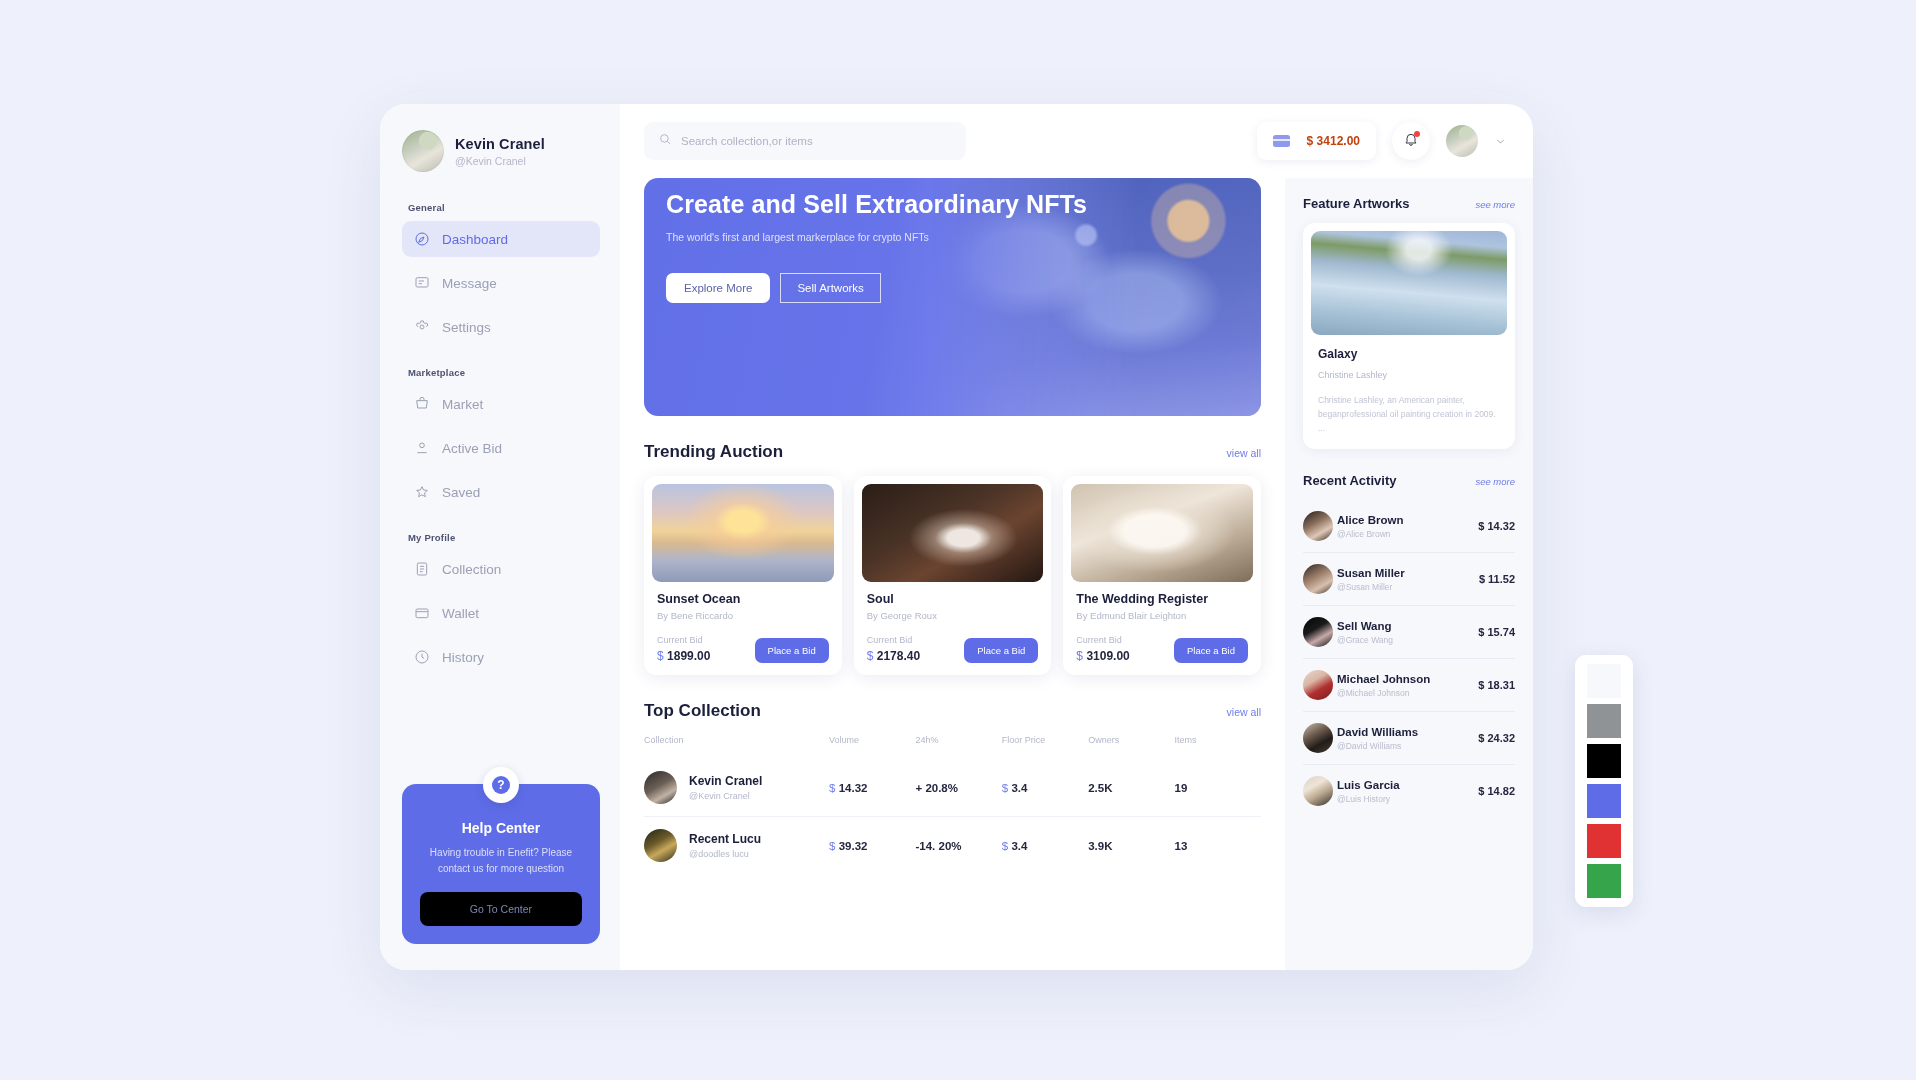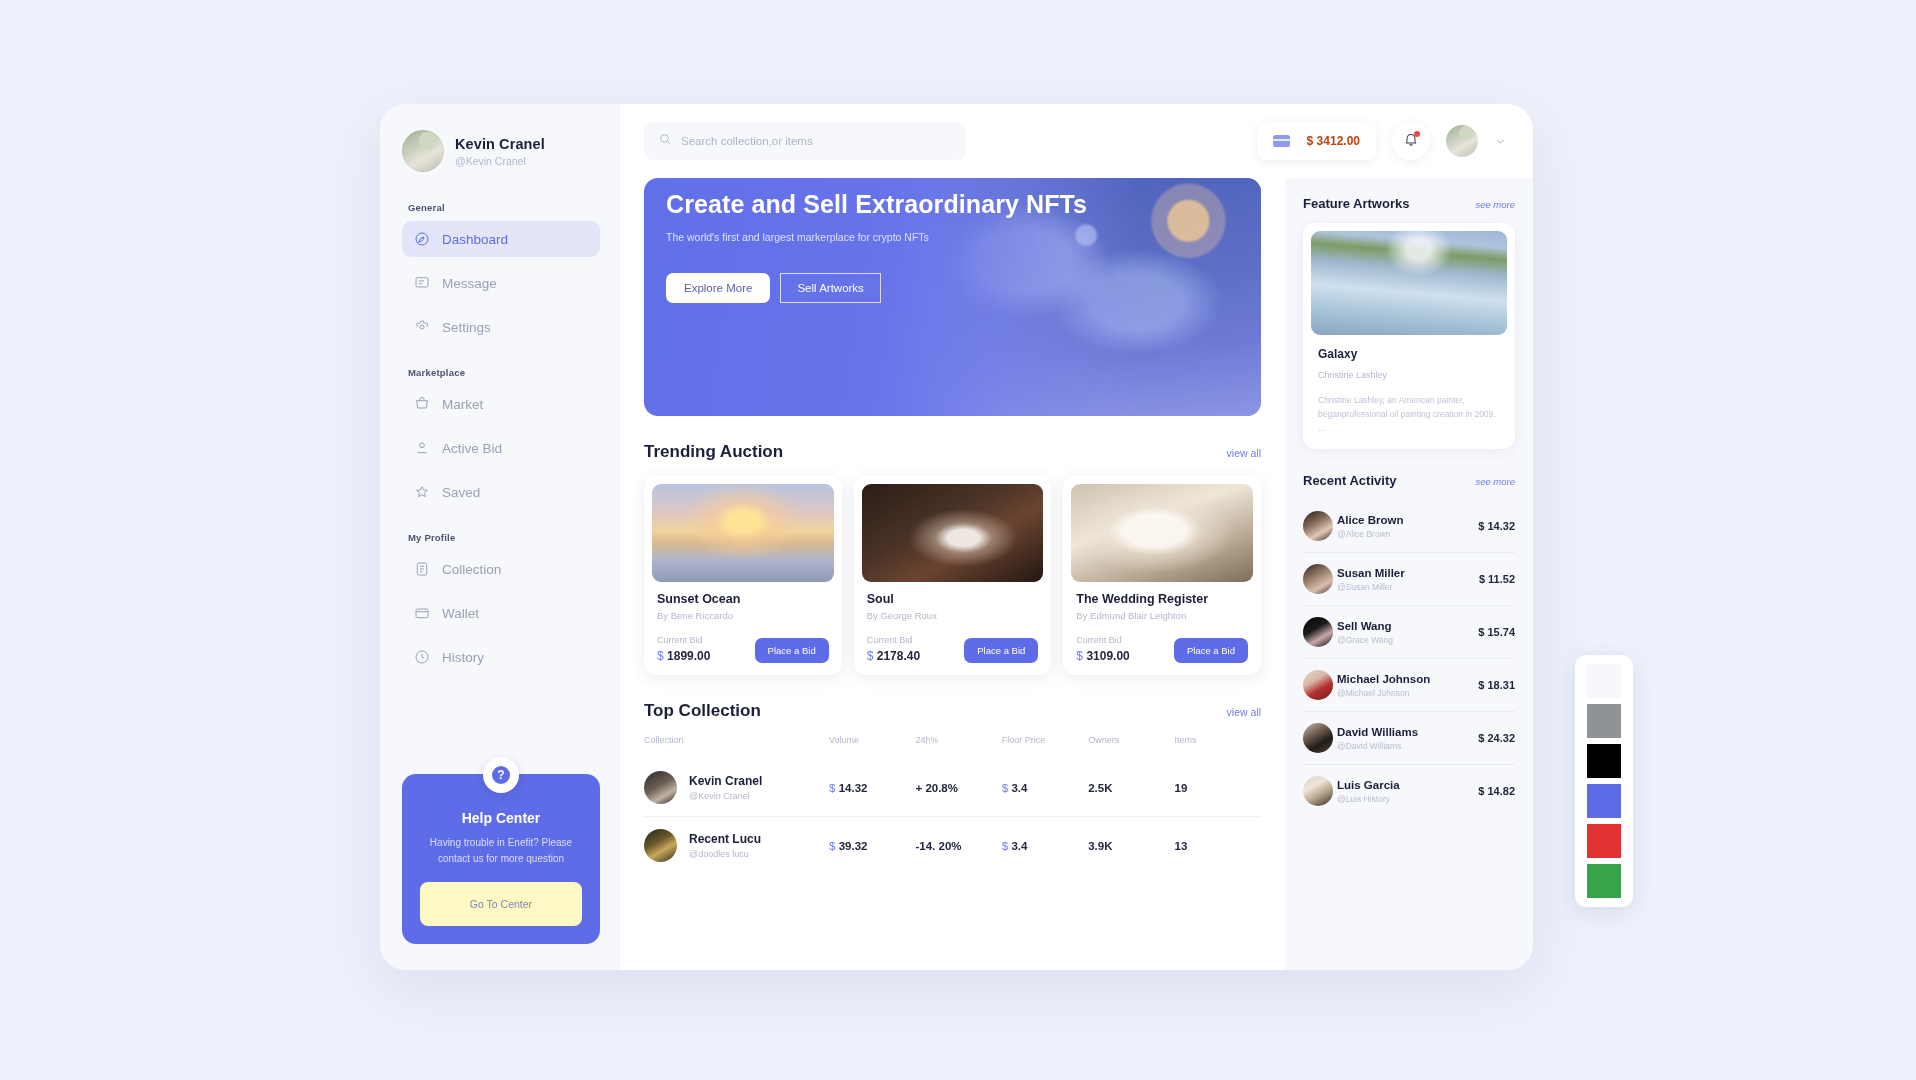--- a/index.html
+++ b/index.html
@@ -68,22 +68,22 @@
     position: absolute; left: 50%; top: -17px; transform: translateX(-50%);
     width: 36px; height: 36px; border-radius: 50%;
     background: #fff; box-shadow: 0 3px 10px rgba(50,60,130,.18);
     display: flex; align-items: center; justify-content: center;
   }
   .help-badge-dot { width: 18px; height: 18px; border-radius: 50%; background: #5e6ce7; color: #fff;
     font-size: 12px; font-weight: 700; display: flex; align-items: center; justify-content: center; }
   .help-title { font-size: 14px; font-weight: 700; margin-bottom: 9px; }
   .help-text { font-size: 10px; line-height: 1.55; color: #dcdffa; margin-bottom: 16px; }
   .help-btn {
-    background: #fef9c3; color: #7f86b5; border: none;
-    border-radius: 8px; width: 100%; height: 44px;
+    background: #000000; color: #7f86b5; border: none;
+    border-radius: 8px; width: 100%; height: 34px;
     font-size: 10.5px; font-family: inherit; cursor: pointer;
   }
 
   
   .main { flex: 1; display: flex; flex-direction: column; min-width: 0; }
 
   .topbar { height: 74px; display: flex; align-items: center; padding: 0 26px 0 24px; gap: 16px; }
   .search-box {
     flex: 0 0 322px; height: 38px; background: #f7f8fc;
     border-radius: 9px; display: flex; align-items: center; gap: 9px; padding: 0 14px;

